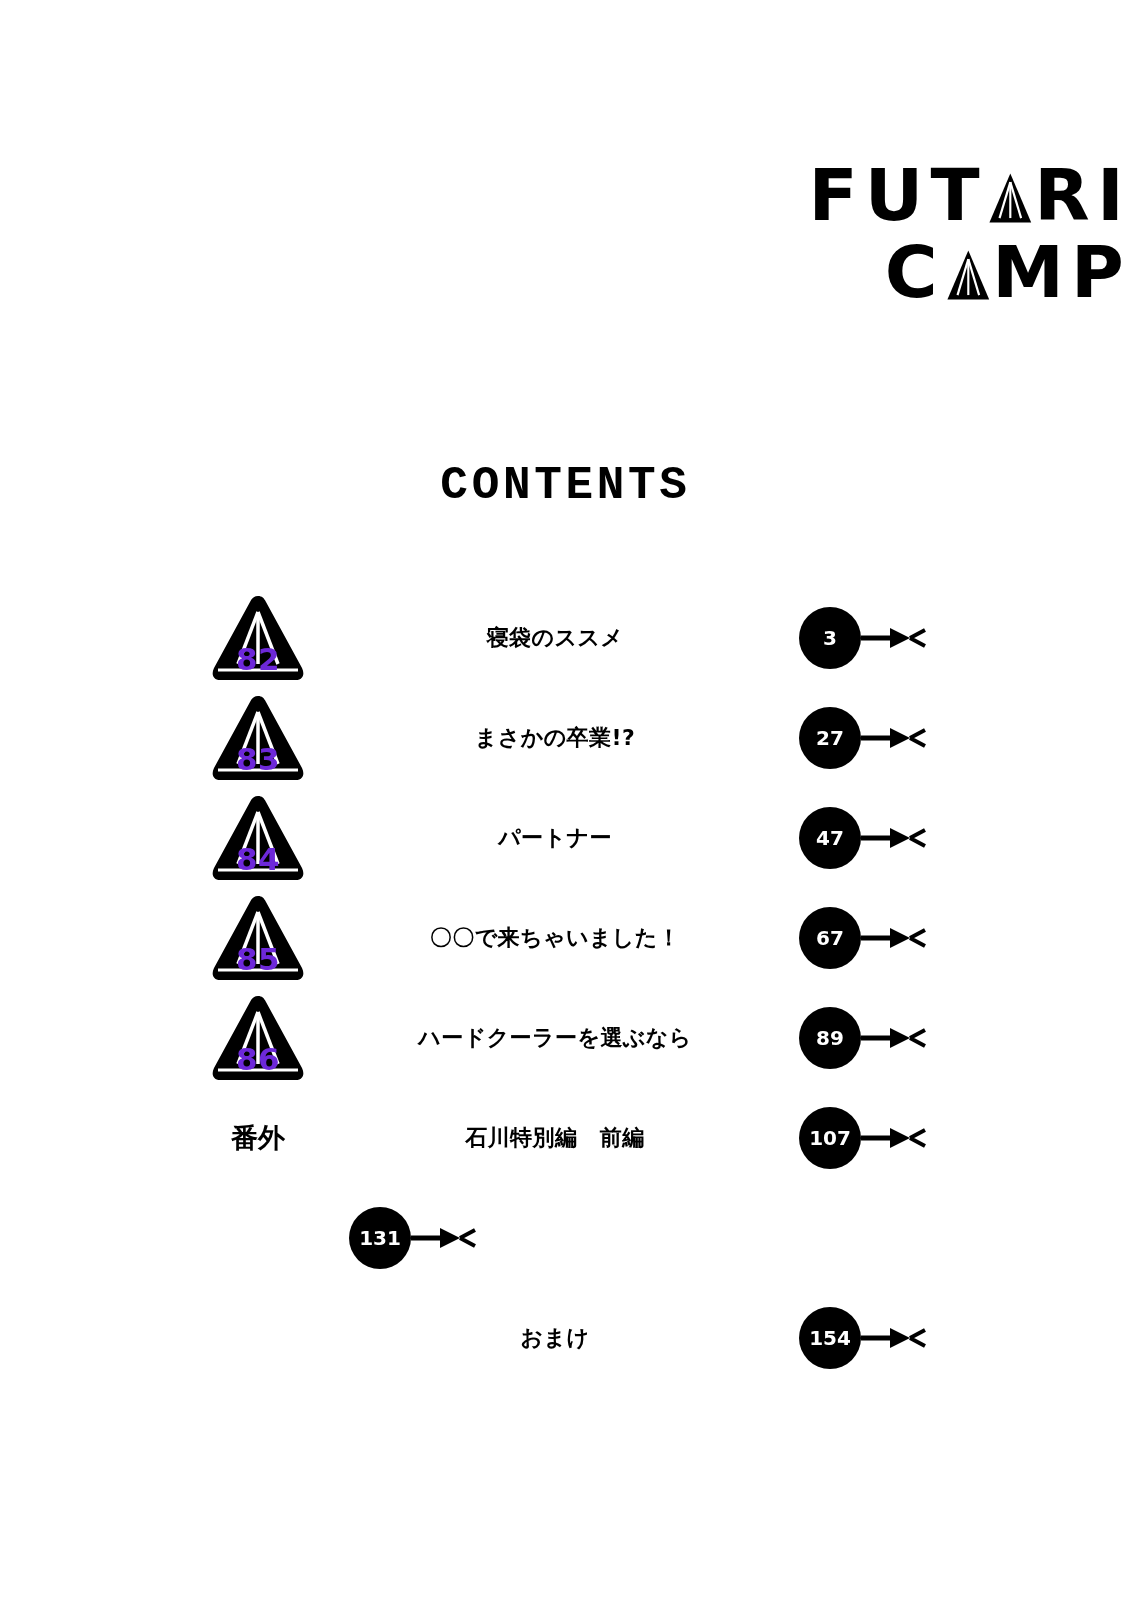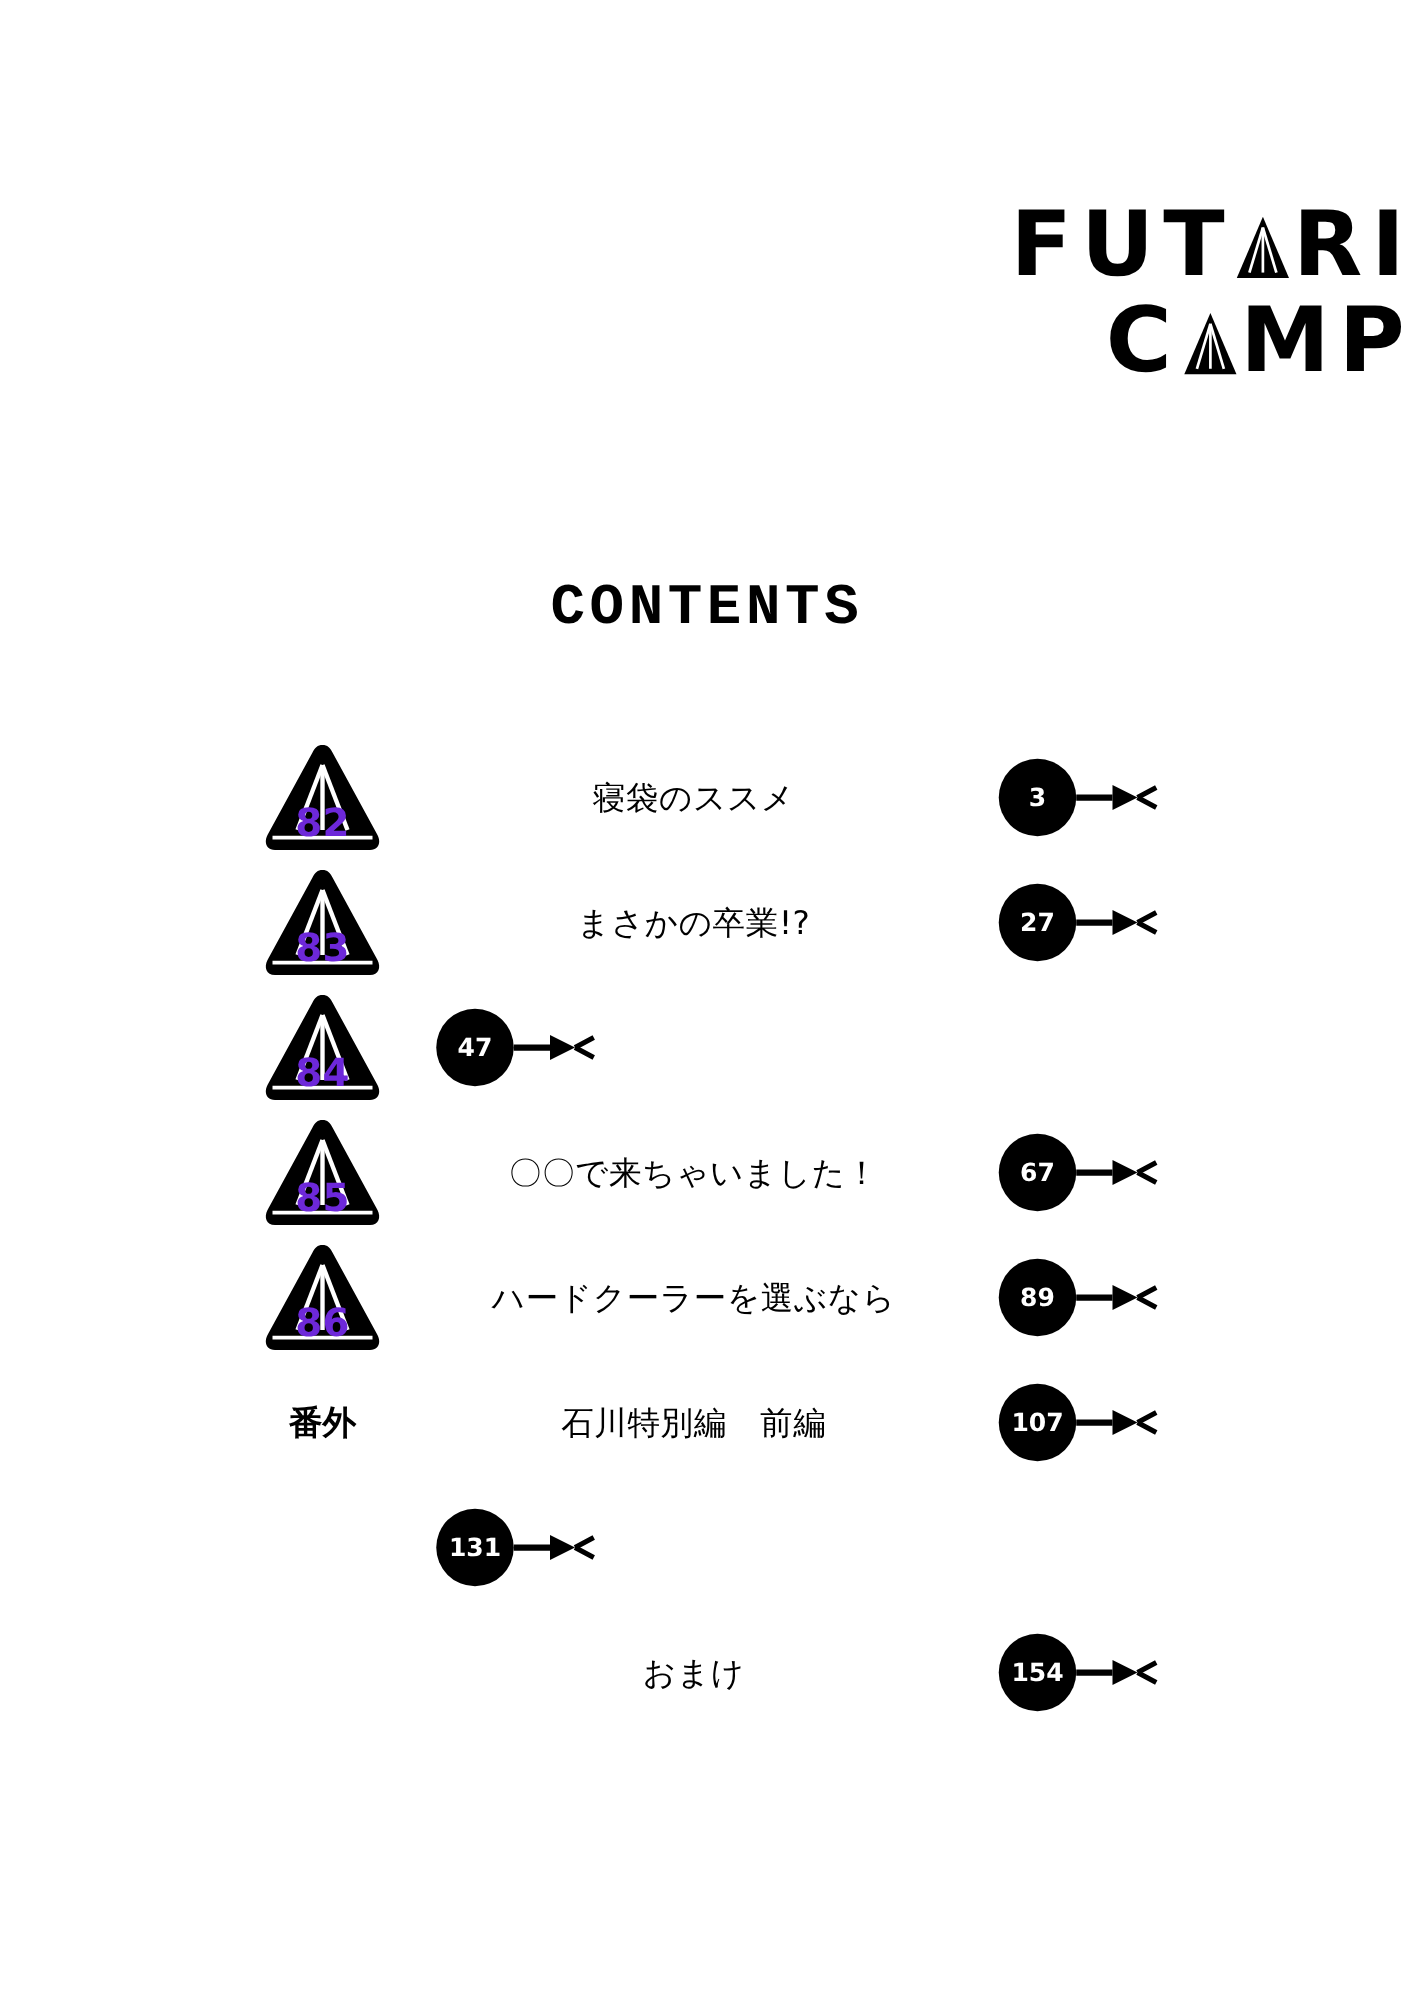--- a/index.html
+++ b/index.html
@@ -76,22 +76,22 @@
     width: 330px;
     display: flex;
     justify-content: flex-end;
     align-items: center;
     padding-right: 20px;
     box-sizing: border-box;
   }
   .col-title {
     width: 450px;
     font-family: "DejaVu Sans", sans-serif;
-    font-weight: 400;
-    font-size: 26px;
+    font-weight: 700;
+    font-size: 22px;
     letter-spacing: 0.02em;
     text-align: center;
     white-space: nowrap;
   }
   .col-page {
     width: 280px;
     display: flex;
     align-items: center;
     padding-left: 18px;
     box-sizing: border-box;
@@ -240,20 +240,21 @@
         <svg viewBox="0 0 104 92" xmlns="http://www.w3.org/2000/svg">
           <path d="M52 4 C56 4 58 6 60 10 L96 76 C99 82 97 88 90 88 L14 88 C7 88 5 82 8 76 L44 10 C46 6 48 4 52 4 Z" fill="#000"></path>
           <path d="M52 20 L52 72" stroke="#fff" stroke-width="3.5"></path>
           <path d="M52 20 L32 72" stroke="#fff" stroke-width="3.5"></path>
           <path d="M52 20 L72 72" stroke="#fff" stroke-width="3.5"></path>
           <path d="M12 78 L92 78" stroke="#fff" stroke-width="3"></path>
         </svg>
         <div class="ep-num">84</div>
       </div>
     </div>
+    <div class="col-title">パートナー</div>
     <div class="col-page">
       <div class="pan">
         <svg viewBox="0 0 130 64" xmlns="http://www.w3.org/2000/svg">
           <circle cx="32" cy="32" r="31" fill="#000"></circle>
           <path d="M63 32 L92 32" stroke="#000" stroke-width="5"></path>
           <path d="M92 22 L112 32 L92 42 Z" fill="#000"></path>
           <path d="M112 32 L127 24 M112 32 L127 40" stroke="#000" stroke-width="4" fill="none"></path>
         </svg>
         <div class="pan-num">47</div>
       </div>

